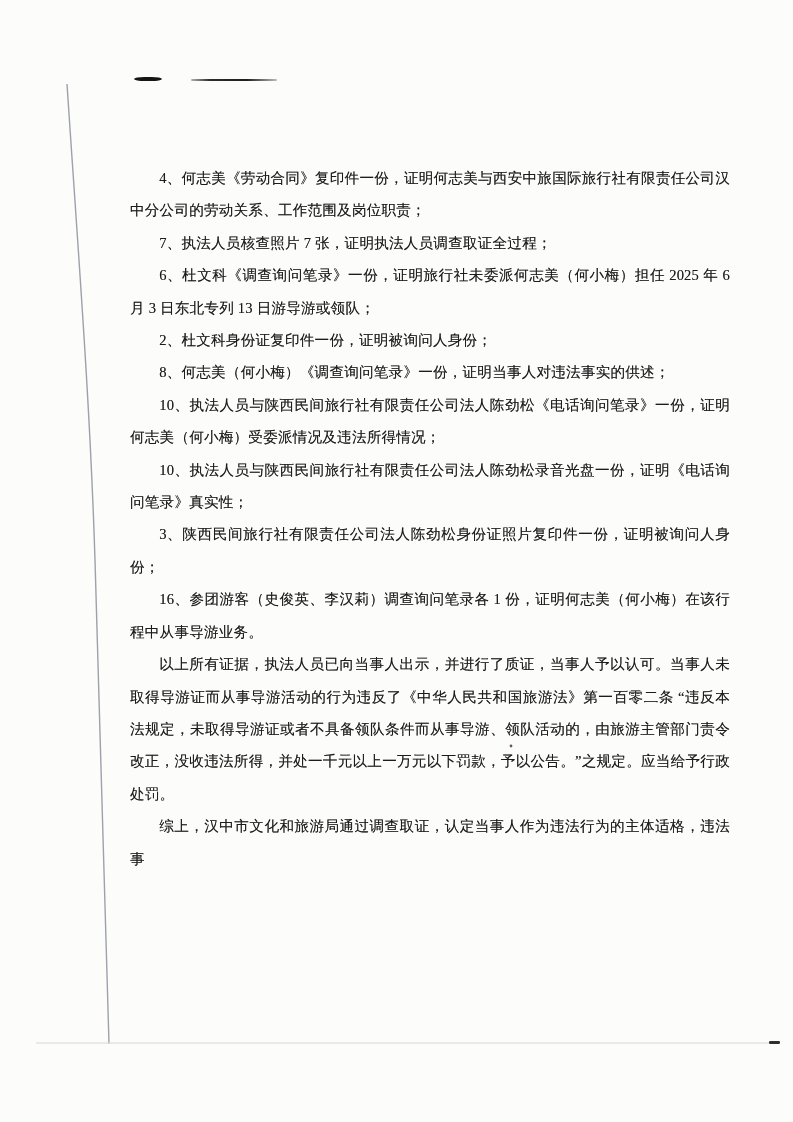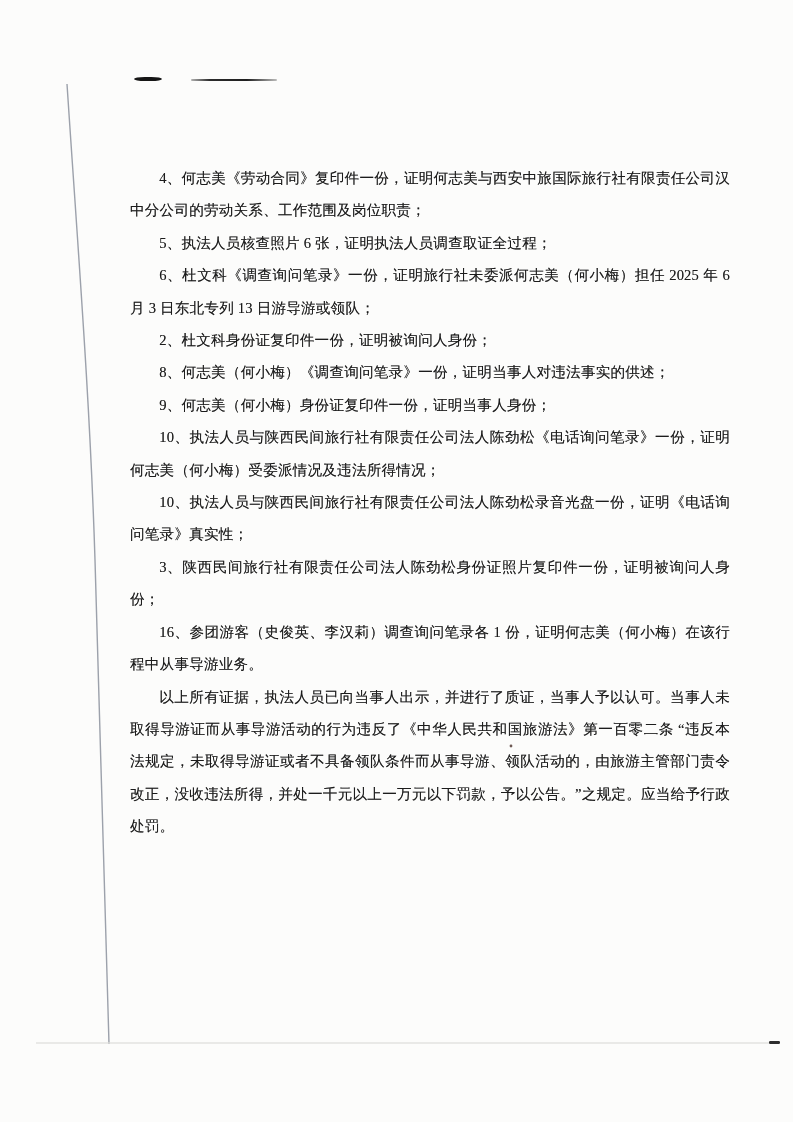--- a/index.html
+++ b/index.html
@@ -94,25 +94,25 @@
     <rect class="bottom-tick" x="753" y="1041" width="11" height="3" rx="1.2"></rect>
     <circle class="speck" cx="495" cy="746" r="1.4"></circle>
   </svg>
 
   <div class="mark-short"></div>
   <div class="mark-long"></div>
 
   <div class="text-block">
 
   <p>4、何志美《劳动合同》复印件一份，证明何志美与西安中旅国际旅行社有限责任公司汉中分公司的劳动关系、工作范围及岗位职责；</p>
-      <p>5、执法人员核查照片 6 张，证明执法人员调查取证全过程；</p>
+      <p>7、执法人员核查照片 7 张，证明执法人员调查取证全过程；</p>
       <p>6、杜文科《调查询问笔录》一份，证明旅行社未委派何志美（何小梅）担任 2025 年 6 月 3 日东北专列 13 日游导游或领队；</p>
       <p>2、杜文科身份证复印件一份，证明被询问人身份；</p>
       <p>8、何志美（何小梅）《调查询问笔录》一份，证明当事人对违法事实的供述；</p>
-      <p>9、何志美（何小梅）身份证复印件一份，证明当事人身份；</p>
       <p>10、执法人员与陕西民间旅行社有限责任公司法人陈劲松《电话询问笔录》一份，证明何志美（何小梅）受委派情况及违法所得情况；</p>
       <p>10、执法人员与陕西民间旅行社有限责任公司法人陈劲松录音光盘一份，证明《电话询问笔录》真实性；</p>
       <p>3、陕西民间旅行社有限责任公司法人陈劲松身份证照片复印件一份，证明被询问人身份；</p>
       <p>16、参团游客（史俊英、李汉莉）调查询问笔录各 1 份，证明何志美（何小梅）在该行程中从事导游业务。</p>
       <p>以上所有证据，执法人员已向当事人出示，并进行了质证，当事人予以认可。当事人未取得导游证而从事导游活动的行为违反了《中华人民共和国旅游法》第一百零二条 “违反本法规定，未取得导游证或者不具备领队条件而从事导游、领队活动的，由旅游主管部门责令改正，没收违法所得，并处一千元以上一万元以下罚款，予以公告。”之规定。应当给予行政处罚。</p>
+      <p>综上，汉中市文化和旅游局通过调查取证，认定当事人作为违法行为的主体适格，违法事</p>
     </div>
 
 </div>
 
 </body></html>

